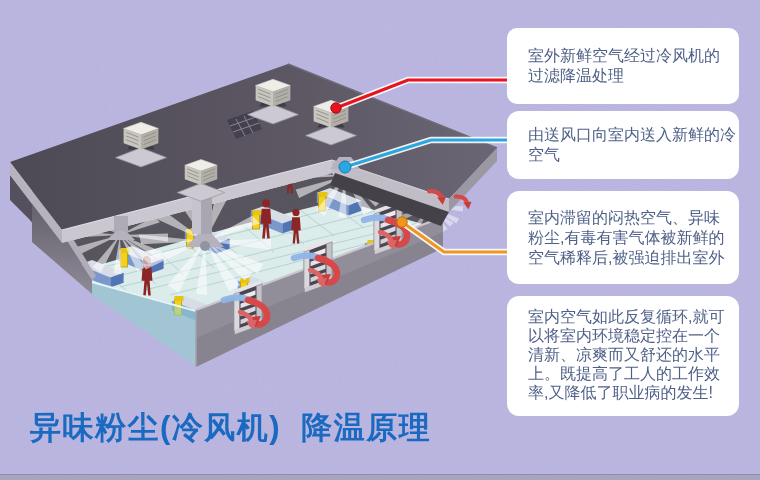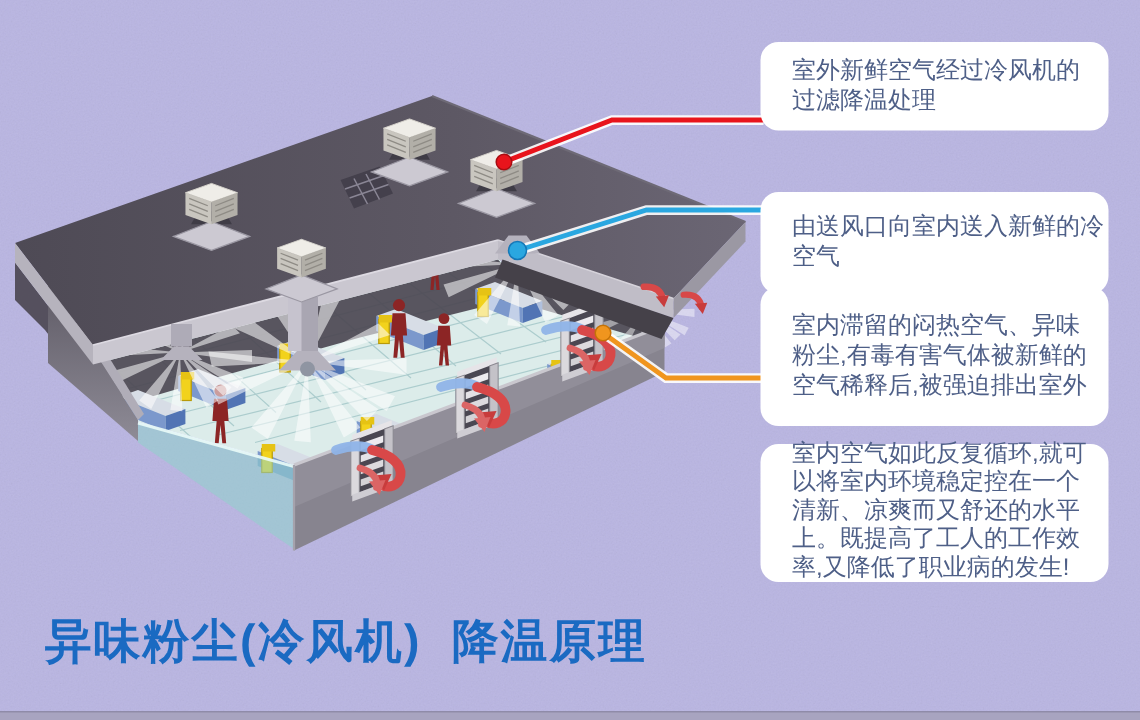--- a/index.html
+++ b/index.html
@@ -3,24 +3,24 @@
 <meta charset="utf-8">
 <style>
   html,body{margin:0;padding:0;}
   body{width:760px;height:480px;overflow:hidden;position:relative;
        font-family:"Liberation Sans","DejaVu Sans",sans-serif;
        background:#b9b5e2;}
   svg{position:absolute;left:0;top:0;}
   .callout-box{position:absolute;left:507px;width:232px;background:#ffffff;
       border-radius:12px;box-sizing:border-box;display:flex;align-items:center;}
   .callout-text{font-size:16px;line-height:20px;color:#4e5f87;}
-  #box1{top:28px;height:59px;padding:0 16px 0 21px;}
-  #box2{top:128px;height:68px;padding:0 3px 0 21px;}
+  #box1{top:28px;height:76px;padding:0 16px 0 21px;border-radius:10px;}
+  #box2{top:111px;height:68px;padding:0 3px 0 21px;}
   #box3{top:191px;height:93px;padding:0 5px 0 21px;}
-  #box4{top:296px;height:92px;padding:0 7px 4px 21px;}
+  #box4{top:296px;height:120px;padding:0 7px 4px 21px;}
   #box4 .callout-text{line-height:19px;}
   #title{position:absolute;left:30px;top:407px;font-size:31px;font-weight:bold;
       color:#1a6ac2;letter-spacing:1.5px;white-space:pre;}
   #bottombar{position:absolute;left:0;bottom:0;width:760px;height:5px;background:#a8a4c0;border-top:1px solid #8f8ba8;}
 </style>
 </head>
 <body>
 
 <svg width="760" height="480" viewBox="0 0 760 480">
   <defs>

